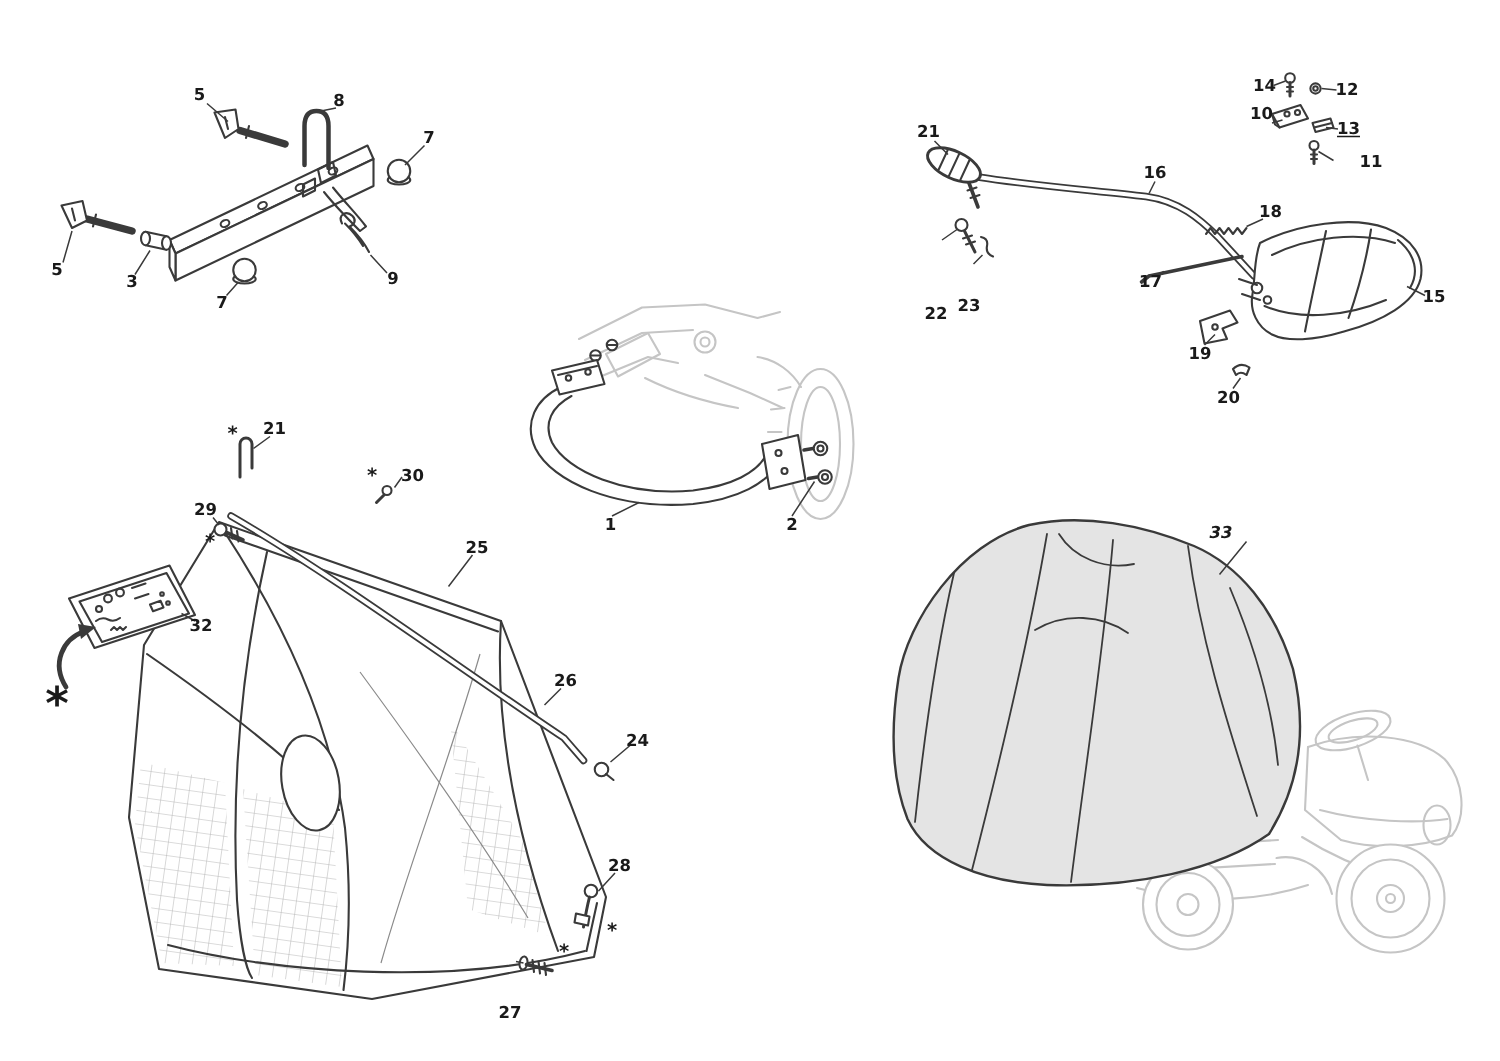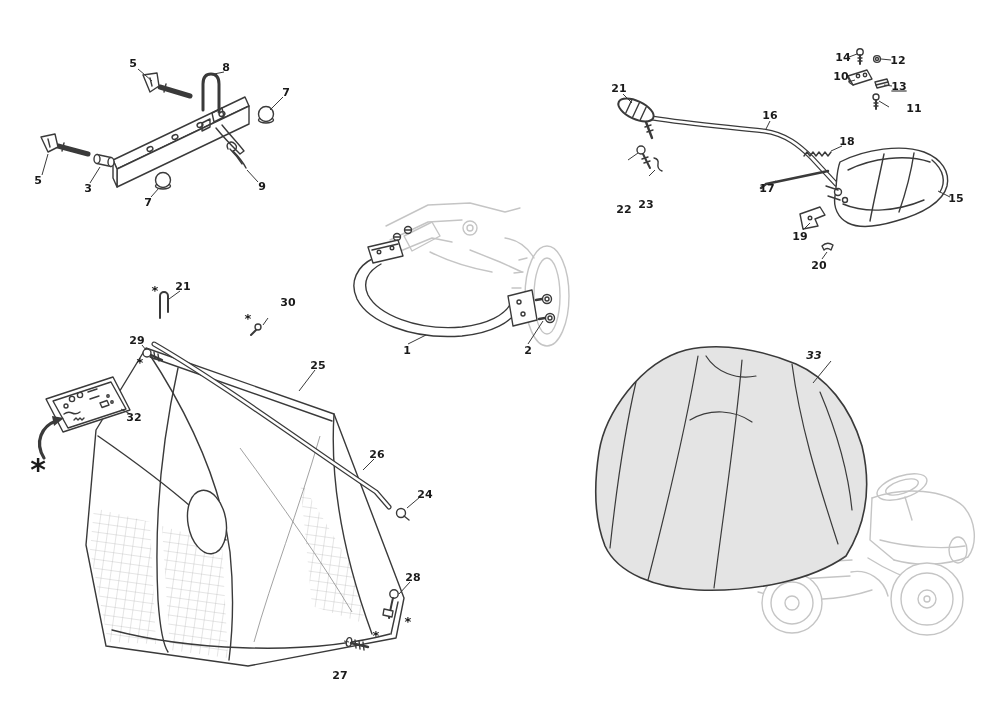--- a/index.html
+++ b/index.html
@@ -343,21 +343,21 @@
       <div class="callout" style="left: 847px; top: 141px;">18</div>
       <div class="callout" style="left: 624px; top: 165px; margin-top: 44px;">22</div>
       <div class="callout" style="left: 646px; top: 181px; margin-top: 23px;">23</div>
       <div class="callout" style="left: 767px; top: 188px;">17</div>
       <div class="callout" style="left: 956px; top: 198px;">15</div>
       <div class="callout" style="left: 800px; top: 236px;">19</div>
       <div class="callout" style="left: 819px; top: 265px;">20</div>
       <div class="callout" style="left: 407px; top: 350px;">1</div>
       <div class="callout" style="left: 528px; top: 350px;">2</div>
       <div class="callout" style="left: 183px; top: 286px;">21</div>
-      <div class="callout" style="left: 275px; top: 302px; margin-left: 13px;">30</div>
+      <div class="callout" style="left: 275px; top: 317px;">30</div>
       <div class="callout" style="left: 137px; top: 340px;">29</div>
       <div class="callout" style="left: 318px; top: 365px;">25</div>
       <div class="callout" style="left: 134px; top: 417px;">32</div>
       <div class="callout" style="left: 377px; top: 454px;">26</div>
       <div class="callout" style="left: 425px; top: 494px;">24</div>
       <div class="callout" style="left: 413px; top: 577px;">28</div>
       <div class="callout" style="left: 340px; top: 647px; margin-top: 28px;">27</div>
       <div class="callout" style="left: 814px; top: 355px; font-style: italic;">33</div>
       <div class="asterisk" style="left: 155px; top: 290px; font-size: 13px;">*</div>
       <div class="asterisk" style="left: 248px; top: 318px; font-size: 13px;">*</div>

